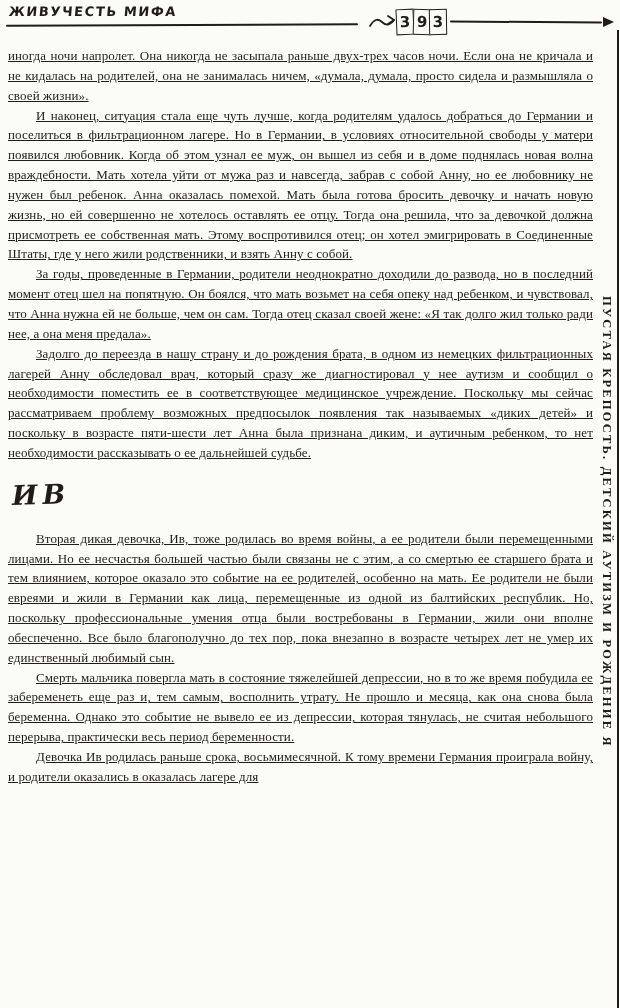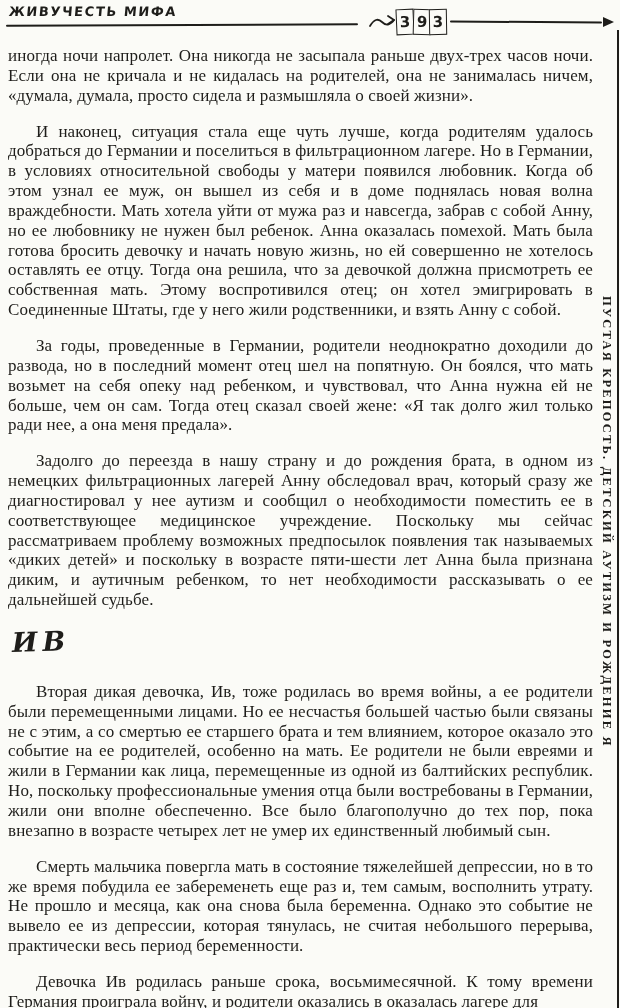--- a/index.html
+++ b/index.html
@@ -25,23 +25,23 @@
     background:var(--paper); margin-left:-1.7px; }
   .digit-box:nth-of-type(1){ transform:rotate(-2.5deg); }
   .digit-box:nth-of-type(2){ transform:rotate(1.5deg); }
   .digit-box:nth-of-type(3){ transform:rotate(-1deg); }
   .tail-line { width:152px; height:2px; background:var(--ink); margin-left:3px;
     transform:rotate(0.4deg); border-radius:2px; }
   .deco-svg { display:block; }
 
   
   .body-text { position:absolute; left:8px; top:46px; width:585px; }
-  .para { font-size:17px; line-height:19.85px; text-align:justify;
-    letter-spacing:0.1px; }
-  .para.indent { text-indent:28px;margin-top:16px; }
+  .para { font-size:13px; line-height:19.85px; text-align:justify;
+    letter-spacing:0.1px;text-decoration:underline; }
+  .para.indent { text-indent:28px; }
 
   .heading-wrap { margin:16px 0 10px 4px; height:40px; }
   .section-heading { display:inline-block; font-family:"DejaVu Serif", serif;
     font-style:italic; font-weight:700; font-size:27px; letter-spacing:5px;
     transform:rotate(-2deg); }
 
   
   .margin-title { position:absolute; top:296px; right:6px; height:440px;
     writing-mode:vertical-rl; text-orientation:mixed;
     font-family:"Liberation Serif", serif; font-weight:700; font-size:12.5px;

